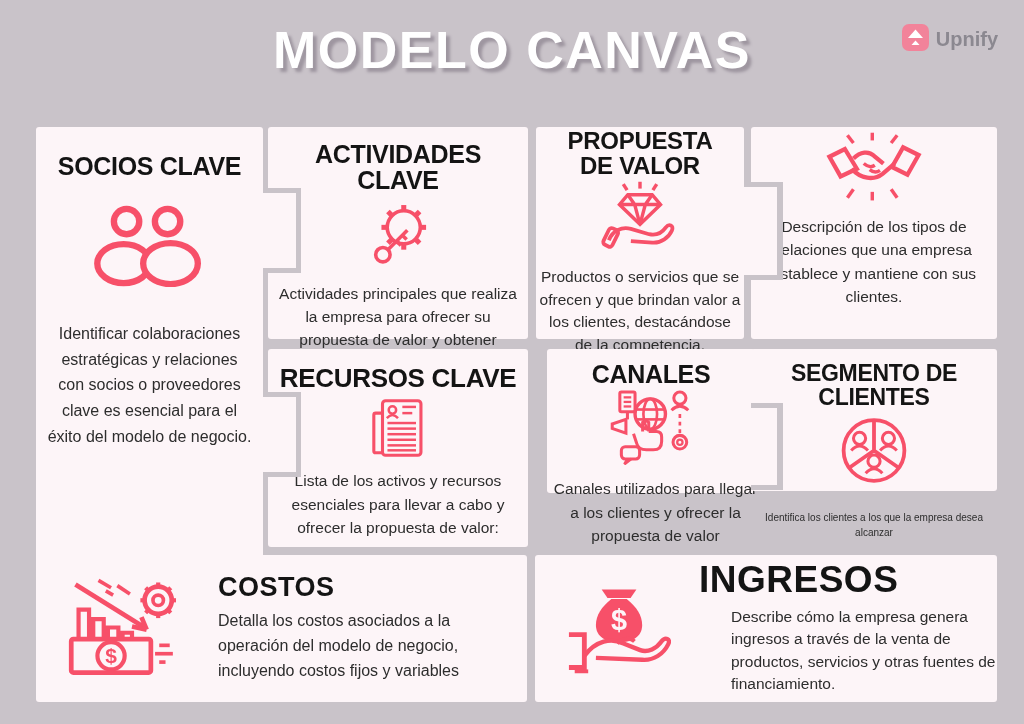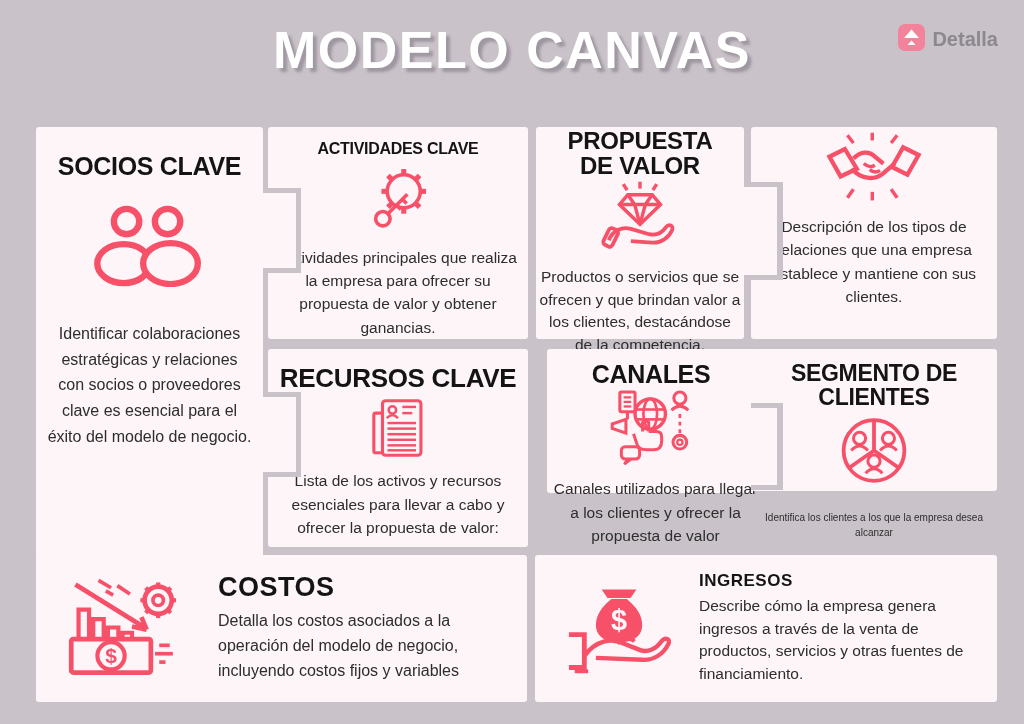--- a/index.html
+++ b/index.html
@@ -47,21 +47,21 @@
   #tab-socios-top   {left:255px; top:193px; width:41px; height:75px;}
   #tab-socios-bottom{left:255px; top:397px; width:41px; height:75px;}
   #tab-propuesta    {left:736px; top:187px; width:41px; height:88px;}
   #tab-canales      {left:736px; top:408px; width:41px; height:77px;}
 
   
   #card-socios .card-title{font-size:25px;margin-top:26px;}
   #card-socios .icon-box{margin-top:26px;}
   #card-socios .card-text{font-size:16px;line-height:1.6;width:206px;margin-top:30px;}
 
-  #card-actividades .card-title{font-size:16px;margin-top:14px;max-width:200px;}
+  #card-actividades .card-title{font-size:25px;margin-top:14px;max-width:200px;}
   #card-actividades .icon-box{margin-top:6px;}
   #card-actividades .card-text{font-size:15.5px;line-height:1.5;width:240px;margin-top:6px;}
 
   #card-propuesta .card-title{font-size:24px;margin-top:1px;max-width:175px;}
   #card-propuesta .icon-box{margin-top:3px;}
   #card-propuesta .card-text{font-size:15.5px;line-height:1.45;width:202px;margin-top:5px;}
 
   #card-relacion .card-title{font-size:24px;margin-top:13px;max-width:195px;}
   #card-relacion .icon-box{margin-top:4px;}
   #card-relacion .card-text{font-size:15.5px;line-height:1.5;width:228px;margin-top:8px;}
@@ -78,37 +78,37 @@
   #card-segmento .icon-box{margin-top:2px;}
   #card-segmento .card-text{font-size:10px;line-height:1.45;width:218px;margin-top:20px;}
 
   .card-horizontal{flex-direction:row;align-items:center;text-align:left;}
   .card-horizontal .icon-box{flex:0 0 auto;}
   .h-content{display:flex;flex-direction:column;}
   #card-costos .icon-box{margin-left:24px;margin-right:36px;}
   #card-costos .card-title{font-size:27px;letter-spacing:0.5px;}
   #card-costos .card-text{font-size:16px;line-height:1.55;width:256px;margin-top:8px;}
   #card-ingresos .icon-box{margin-left:32px;margin-right:26px;}
-  #card-ingresos .card-title{font-size:17px;letter-spacing:0.5px;}
-  #card-ingresos .card-text{font-size:15.5px;line-height:1.45;width:282px;margin-top:6px;}
+  #card-ingresos .card-title{font-size:37px;letter-spacing:0.5px;}
+  #card-ingresos .card-text{font-size:15.5px;line-height:1.45;width:282px;margin-top:6px;margin-left:32px;}
 </style>
 </head>
 <body>
 
 <div class="main-title">MODELO CANVAS</div>
 
 <div class="brand">
   <span>
     <svg width="27" height="27" viewBox="0 0 27 27">
       <rect x="0" y="0" width="27" height="27" rx="7" fill="#f2839a"></rect>
       <path d="M6,14 L13.5,5.5 L21,14 Z" fill="#ffffff"></path>
       <path d="M9.5,21 L13.5,16.5 L17.5,21 Z" fill="#ffffff"></path>
     </svg>
   </span>
-  <span class="brand-name">Detalla</span>
+  <span class="brand-name">Upnify</span>
 </div>
 
 <div class="notch" id="notch-actividades"></div>
 <div class="notch" id="notch-recursos"></div>
 <div class="notch" id="notch-relacion"></div>
 <div class="notch" id="notch-segmento"></div>
 <div class="tab" id="tab-socios-top"></div>
 <div class="tab" id="tab-socios-bottom"></div>
 <div class="tab" id="tab-propuesta"></div>
 <div class="tab" id="tab-canales"></div>

